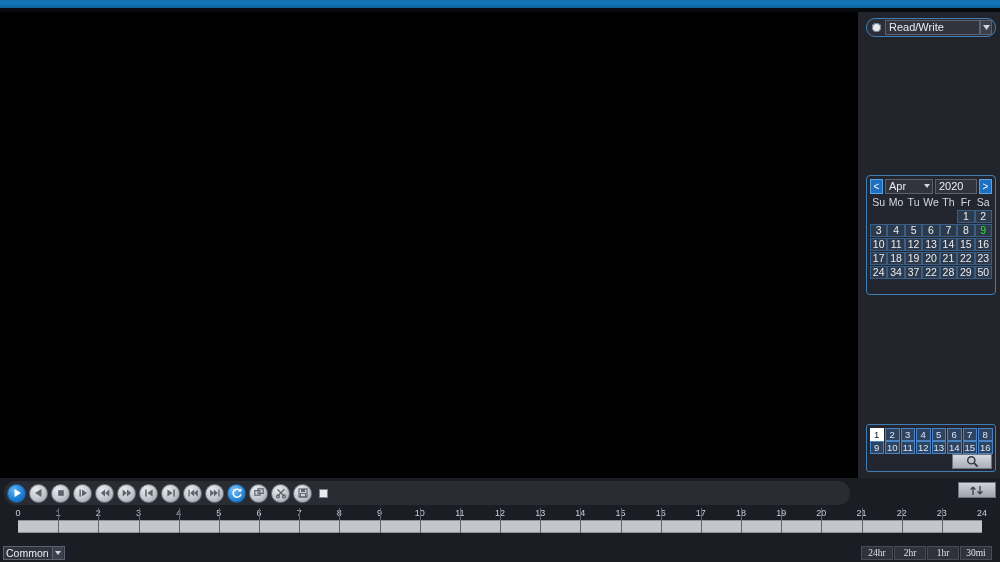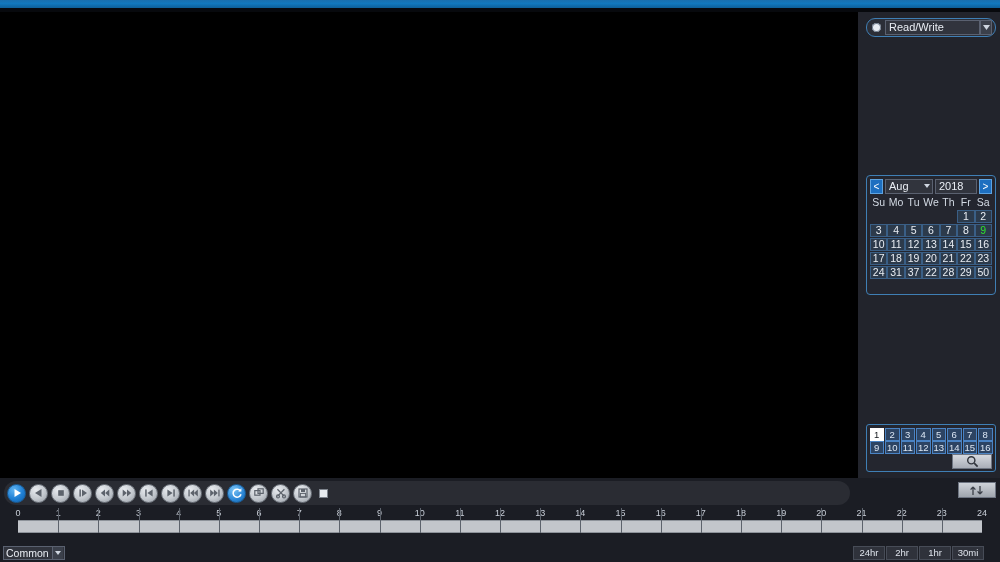--- a/index.html
+++ b/index.html
@@ -226,21 +226,21 @@
     position: relative; flex: 0 0 auto;
   }
   .leg-box::after {
     content: ""; position: absolute; left: 1px; top: 2px;
     width: 5px; height: 2px;
     border-left: 1.6px solid #14181d; border-bottom: 1.6px solid #14181d;
     transform: rotate(-45deg);
   }
   .leg-label { color: #e2e7ee; font-size: 10.5px; line-height: 12px; }
   .scale-btns {
-    position: absolute; right: 16px; top: 2px; height: 14px; display: flex;
+    position: absolute; right: 8px; top: 2px; height: 14px; display: flex; font-family: Liberation Serif, serif;
   }
   .scale-btn {
     width: 32px; height: 14px; margin-left: 1px;
     background: #2f323b; border: 1px solid #474c57;
     color: #dfe4ec; font-size: 9.5px; line-height: 12px;
     text-align: center; cursor: pointer; overflow: hidden;
   }
 </style>
 </head>
 <body>
@@ -263,24 +263,24 @@
         <svg width="7" height="5" viewBox="0 0 7 5">
             <path d="M0 0 L7 0 L3.5 5 Z" fill="#cfd6e0"></path>
           </svg>
       </span>
     </div>
 
     <div class="calendar">
       <div class="cal-head">
         <span class="cal-nav">&lt;</span>
         <span class="cal-month">
-          <span>Aug</span>
+          <span>Apr</span>
           <span class="mini-arrow"></span>
         </span>
-        <span class="cal-year">2018</span>
+        <span class="cal-year">2020</span>
         <span class="cal-nav">&gt;</span>
       </div>
       <div class="cal-dow">
         <span>Su</span>
         <span>Mo</span>
         <span>Tu</span>
         <span>We</span>
         <span>Th</span>
         <span>Fr</span>
         <span>Sa</span>
@@ -317,21 +317,21 @@
             <div class="cal-cell">17</div>
             <div class="cal-cell">18</div>
             <div class="cal-cell">19</div>
             <div class="cal-cell">20</div>
             <div class="cal-cell">21</div>
             <div class="cal-cell">22</div>
             <div class="cal-cell">23</div>
           </div>
           <div class="cal-week">
             <div class="cal-cell">24</div>
-            <div class="cal-cell">31</div>
+            <div class="cal-cell">34</div>
             <div class="cal-cell">37</div>
             <div class="cal-cell">22</div>
             <div class="cal-cell">28</div>
             <div class="cal-cell">29</div>
             <div class="cal-cell">50</div>
           </div>
         </div>
     </div>
 
     <div class="chan-box">

